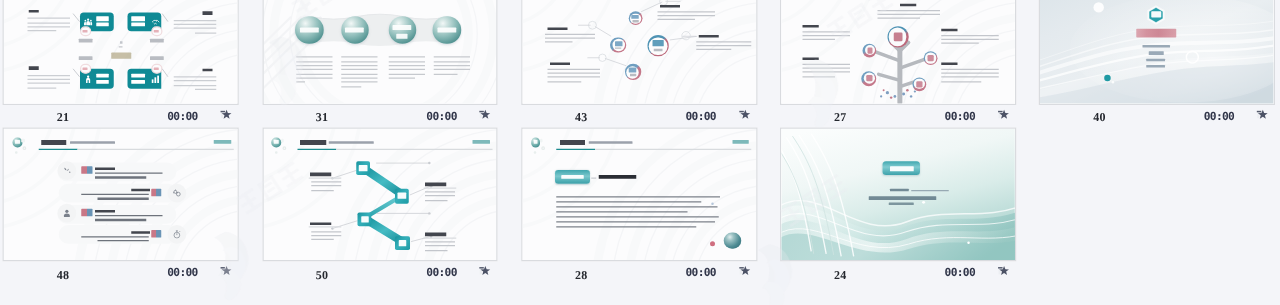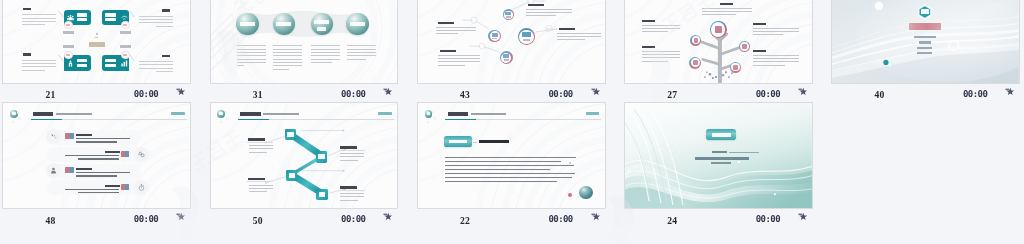--- a/index.html
+++ b/index.html
@@ -767,21 +767,21 @@
             <div class="tx" style="left:27.2px;top:65.84px;width:105px;background:#7c818a;height:1.2px;"></div>
             <div class="tx" style="left:27.2px;top:69.82px;width:130px;background:#7c818a;height:1.2px;"></div>
             <div class="tx" style="left:27.2px;top:73.8px;width:127px;background:#7c818a;height:1.2px;"></div>
             <div class="tx" style="left:27.2px;top:77.78px;width:112px;background:#7c818a;height:1.2px;"></div>
             <div style="position:absolute;left:161.5px;top:83.1px;width:13.2px;height:13.2px;border-radius:50%;background:radial-gradient(circle at 35% 28%, #e0edee 0%, #9cc2c4 22%, #4e8b93 60%, #2b6670 100%);"></div>
             <div style="position:absolute;left:150.2px;top:89.5px;width:4.2px;height:4.2px;border-radius:50%;background:#cf6f80;"></div>
             <div style="position:absolute;left:151.5px;top:59px;width:2px;height:2px;border-radius:50%;background:#7f9fc1;opacity:.55;"></div>
           </div>
         </div>
         <div class="foot">
-          <span class="num">22</span>
+          <span class="num">28</span>
           <span class="time">00:00</span>
           <span class="star">
             <svg viewBox="0 0 12 12" style="display:block;overflow:visible" width="9" height="9">
               <path d="M1.1 3.4 h2.2 v6.6 h-2.2 z" fill="#eceef2"></path>
               <path d="M0.6 2.2 h4.8 v1.6 h-4.8 z" fill="#565c6e"></path>
               <path d="M7 1.1 L8.4 4.6 L12.2 4.7 L9.2 7 L10.2 10.6 L7 8.5 L3.8 10.6 L4.8 7 L1.8 4.7 L5.6 4.6 Z" fill="#4c5266"></path>
             </svg>
           </span>
         </div>
       </div>

